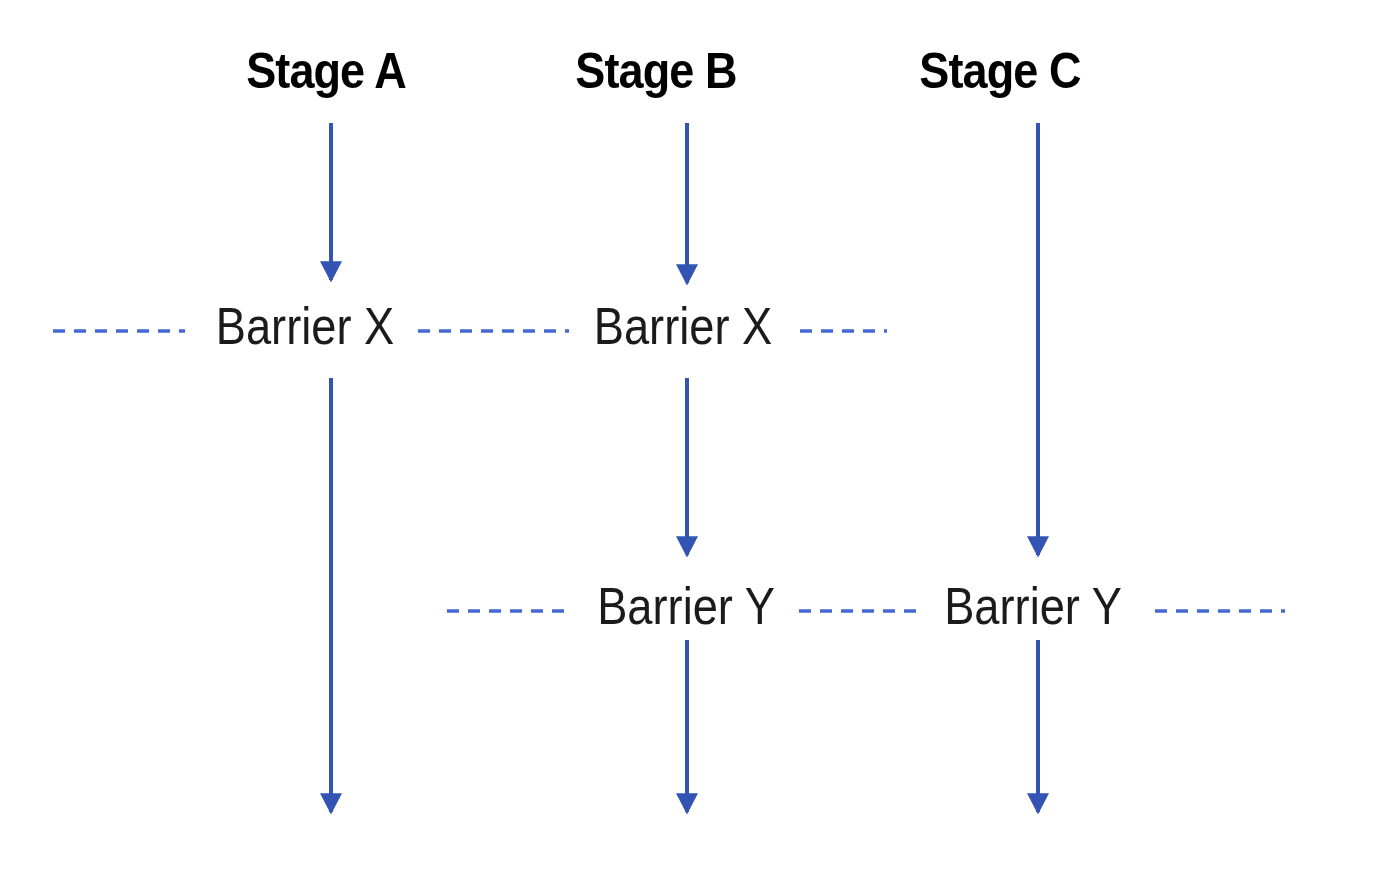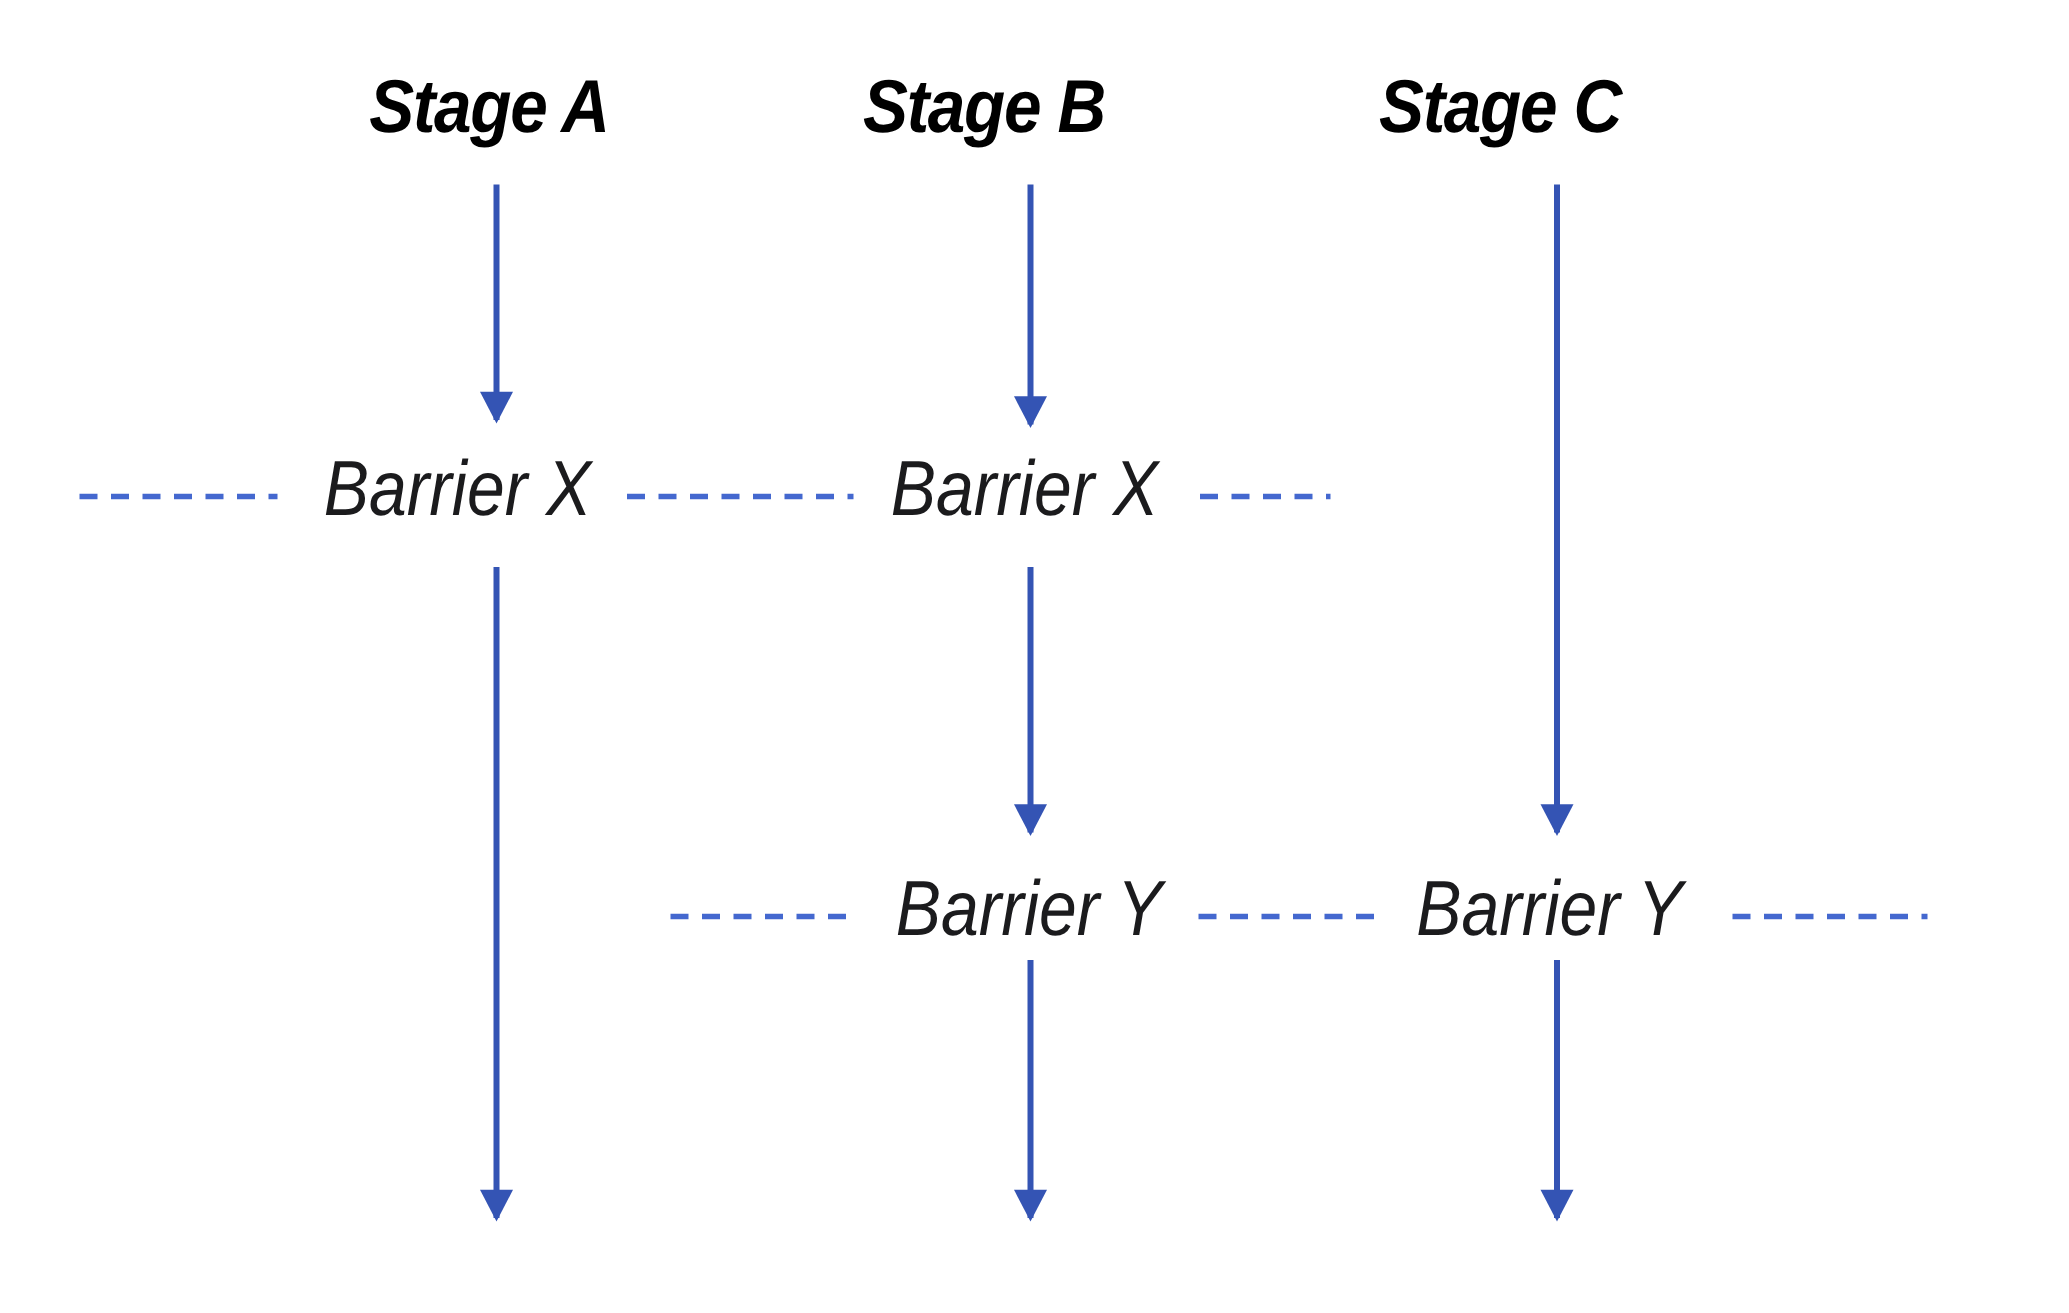--- a/index.html
+++ b/index.html
@@ -7,21 +7,20 @@
     padding: 0;
     background: #ffffff;
   }
   #canvas {
     position: relative;
     width: 1379px;
     height: 875px;
     background: #ffffff;
     overflow: hidden;
     font-family: "Liberation Sans", sans-serif;
-    font-style: italic;
   }
   #arrow-svg {
     position: absolute;
     left: 0;
     top: 0;
     width: 1379px;
     height: 875px;
   }
   .stage-label {
     position: absolute;

